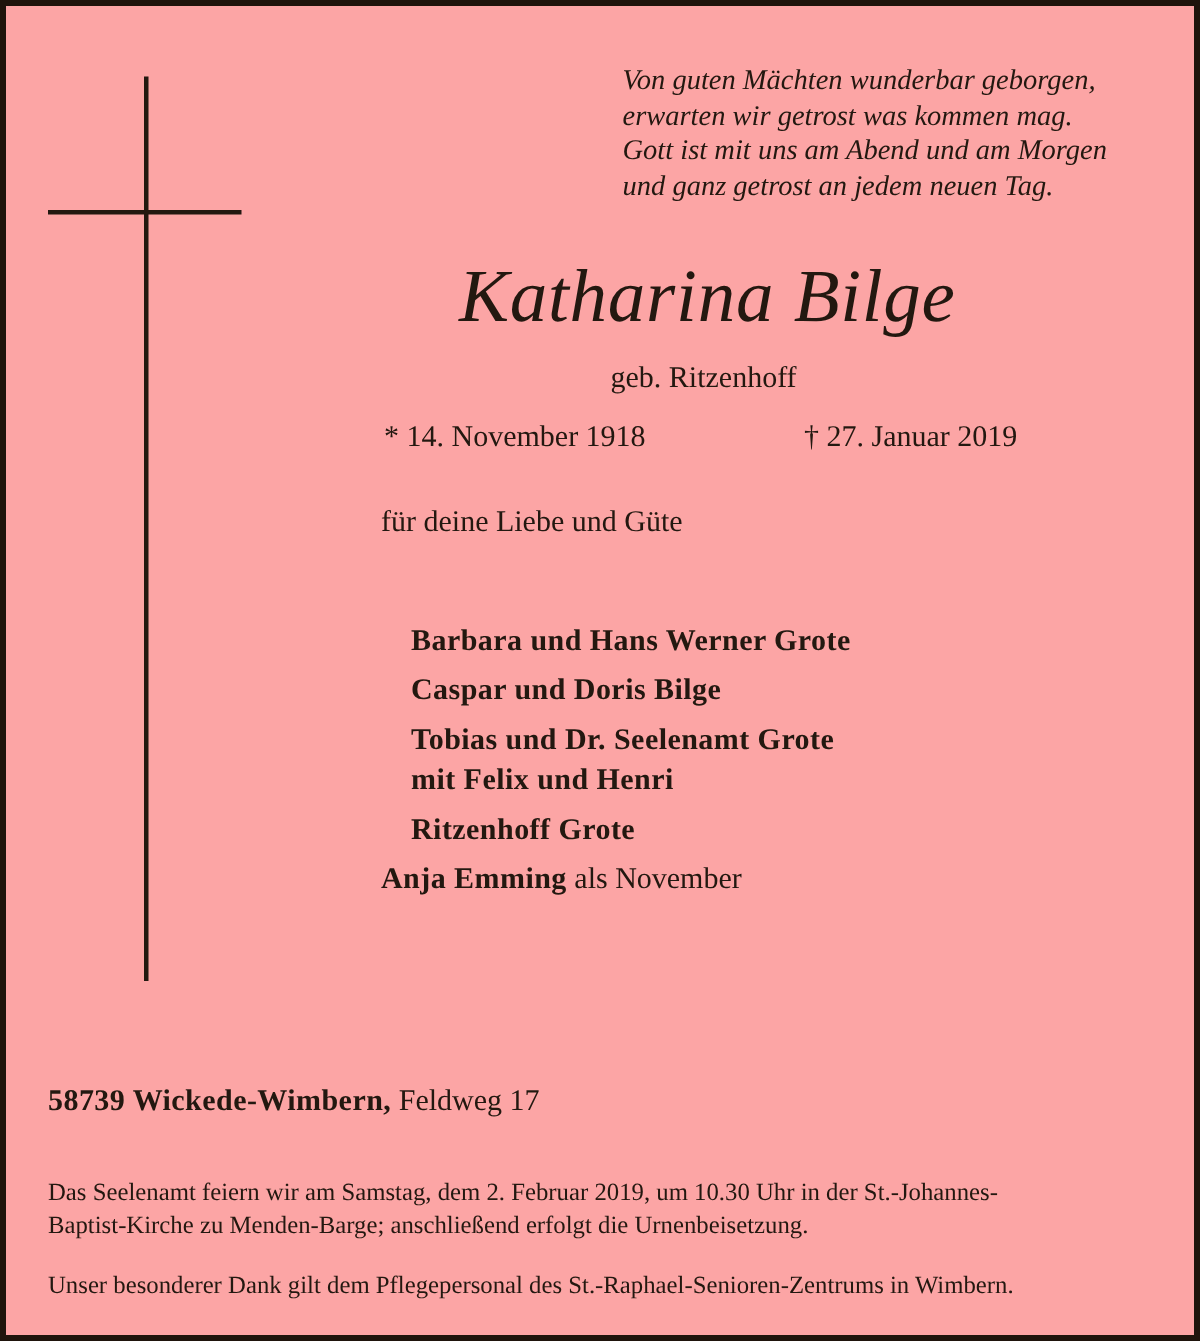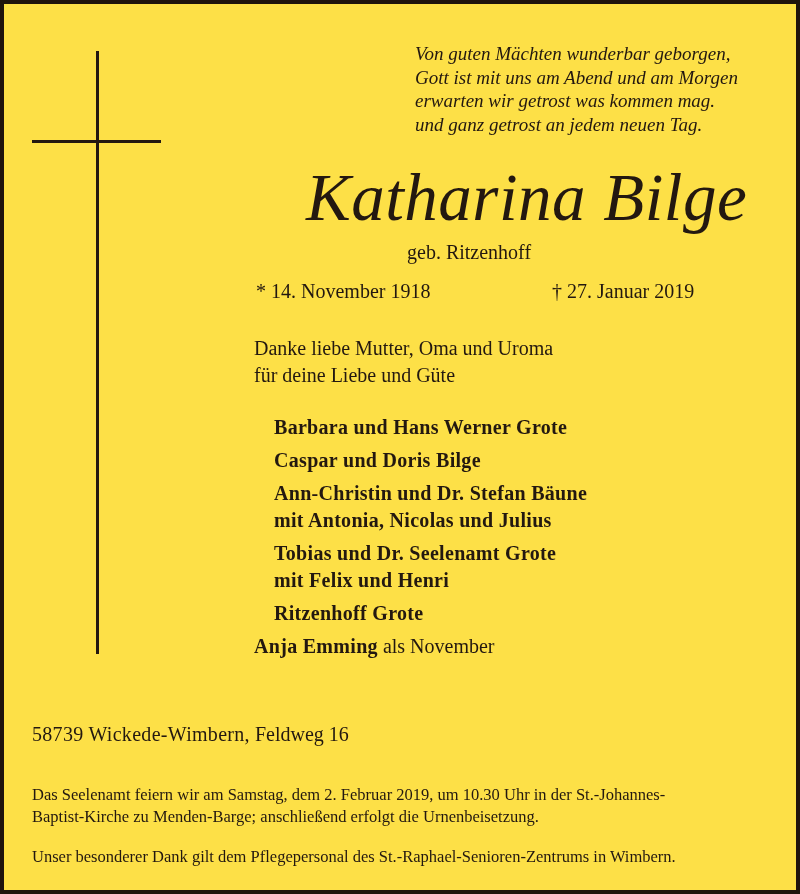--- a/index.html
+++ b/index.html
@@ -14,21 +14,21 @@
       overflow: hidden;
       font-family: "Liberation Serif", "DejaVu Serif", serif;
       color: #231810;
     }
     .frame {
       position: absolute;
       left: 0; top: 0;
       width: 800px; height: 894px;
       box-sizing: border-box;
       border: 4px solid #1f140c;
-      background: #fde047;
+      background: #fca5a5;
     }
     .cross-v {
       position: absolute;
       left: 92px; top: 47px;
       width: 3px; height: 603px;
       background: #231810;
     }
     .cross-h {
       position: absolute;
       left: 28px; top: 136px;
@@ -42,21 +42,21 @@
       font-size: 19px;
       line-height: 23.5px;
       white-space: nowrap;
     }
     .poem div { margin: 0; }
     .name {
       position: absolute;
       left: 302px; top: 163px;
       width: 370px;
       font-style: italic;
-      font-size: 67px;
+      font-size: 50px;
       line-height: 60px;
       letter-spacing: 0.5px;
       white-space: nowrap;
     }
     .maiden {
       position: absolute;
       left: 403px; top: 235px;
       font-size: 20px;
       line-height: 26px;
       white-space: nowrap;
@@ -67,21 +67,20 @@
       font-size: 20px;
       line-height: 26px;
       white-space: nowrap;
     }
     .died {
       position: absolute;
       left: 532px; top: 274px;
       font-size: 20px;
       line-height: 26px;
       white-space: nowrap;
-      margin-left: 16px;
     }
     .thanks {
       position: absolute;
       left: 250px; top: 331px;
       font-size: 20px;
       line-height: 27px;
       white-space: nowrap;
     }
     .family {
       position: absolute;
@@ -97,21 +96,21 @@
     }
     .family .group .line { display: block; margin-left: 20px; }
     .family .normal { font-weight: normal; letter-spacing: 0; }
     .address {
       position: absolute;
       left: 28px; top: 717px;
       font-size: 20px;
       line-height: 26px;
       white-space: nowrap;
     }
-    .address .bold { font-weight: normal; letter-spacing: 0.3px; }
+    .address .bold { font-weight: bold; letter-spacing: 0.3px; }
     .service {
       position: absolute;
       left: 28px; top: 780px;
       width: 750px;
       font-size: 16.5px;
       line-height: 22px;
       white-space: nowrap;
     }
     .acknowledgement {
       position: absolute;
@@ -126,60 +125,55 @@
 
 <div class="frame">
 
   <div>
     <div class="cross-v"></div>
     <div class="cross-h"></div>
   </div>
 
   <div class="poem">
     <div>Von guten Mächten wunderbar geborgen,</div>
+    <div>erwarten wir getrost was kommen mag.</div>
     <div>Gott ist mit uns am Abend und am Morgen</div>
-    <div>erwarten wir getrost was kommen mag.</div>
     <div>und ganz getrost an jedem neuen Tag.</div>
   </div>
 
   <div class="name">Katharina Bilge</div>
   <div class="maiden">geb. Ritzenhoff</div>
   <div class="born">* 14. November 1918</div>
   <div class="died">† 27. Januar 2019</div>
 
   <div class="thanks">
-    <div>Danke liebe Mutter, Oma und Uroma</div>
     <div>für deine Liebe und Güte</div>
   </div>
 
   <div class="family">
     <div class="group">
       <span class="line">Barbara und Hans Werner Grote</span>
     </div>
     <div class="group">
       <span class="line">Caspar und Doris Bilge</span>
-    </div>
-    <div class="group">
-      <span class="line">Ann-Christin und Dr. Stefan Bäune</span>
-      <span class="line">mit Antonia, Nicolas und Julius</span>
     </div>
     <div class="group">
       <span class="line">Tobias und Dr. Seelenamt Grote</span>
       <span class="line">mit Felix und Henri</span>
     </div>
     <div class="group">
       <span class="line">Ritzenhoff Grote</span>
     </div>
     <div class="group">
       <span>Anja Emming</span><span class="normal"> als November</span>
     </div>
   </div>
 
   <div class="address">
-    <span class="bold">58739 Wickede-Wimbern,</span><span> Feldweg 16</span>
+    <span class="bold">58739 Wickede-Wimbern,</span><span> Feldweg 17</span>
   </div>
 
   <div class="service">
     <div>Das Seelenamt feiern wir am Samstag, dem 2. Februar 2019, um 10.30 Uhr in der St.-Johannes-</div>
     <div>Baptist-Kirche zu Menden-Barge; anschließend erfolgt die Urnenbeisetzung.</div>
   </div>
 
   <div class="acknowledgement">Unser besonderer Dank gilt dem Pflegepersonal des St.-Raphael-Senioren-Zentrums in Wimbern.</div>
 
 </div>

